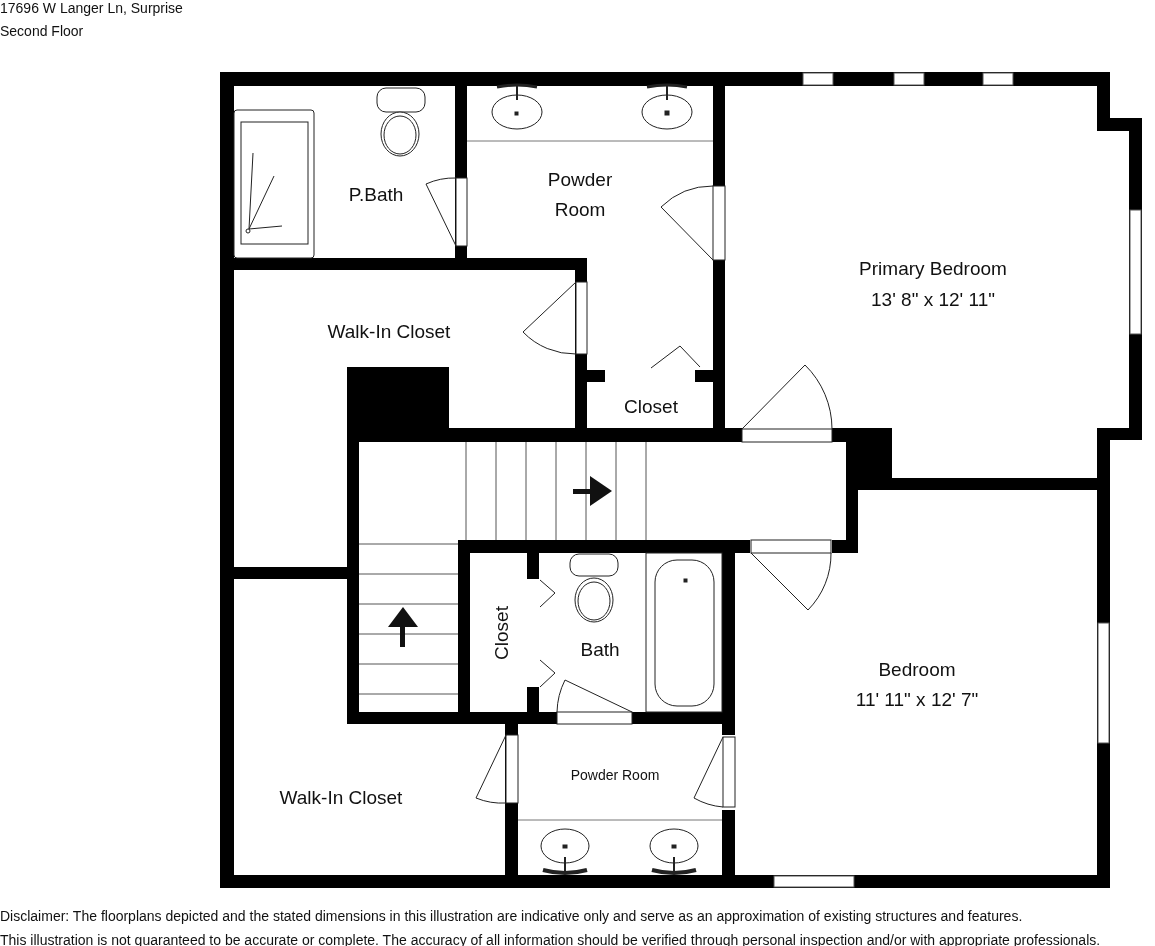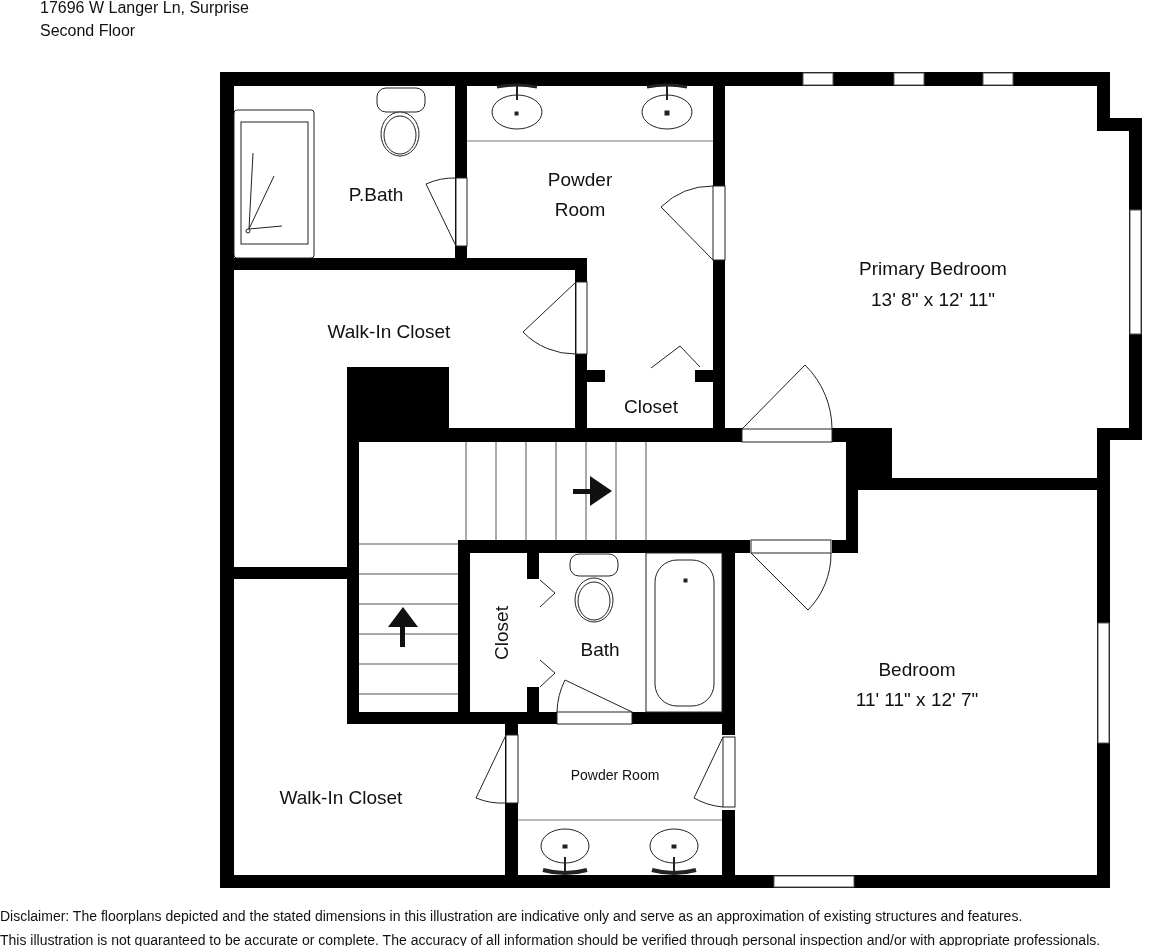--- a/index.html
+++ b/index.html
@@ -1,18 +1,18 @@
 <!DOCTYPE html>
 <html><head>
 <meta charset="utf-8">
 <style>
   html, body { margin: 0; padding: 0; background: #ffffff; }
   body { width: 1155px; height: 946px; position: relative; overflow: hidden;
          font-family: "Liberation Sans", sans-serif; color: #000; }
-  .hdr { position: absolute; left: 0; font-size: 16px; line-height: 16px; color: #111; padding-left: 40px; }
+  .hdr { position: absolute; left: 0; font-size: 14px; line-height: 16px; color: #111; }
   .disc { position: absolute; left: 0; font-size: 14px; color: #111; white-space: nowrap; }
   svg#plan { position: absolute; left: 0; top: 0; }
   .room-label { font-family: "Liberation Sans", sans-serif; font-size: 19px; fill: #111; }
   .room-dim { font-family: "Liberation Sans", sans-serif; font-size: 19px; fill: #111; }
   .room-small { font-family: "Liberation Sans", sans-serif; font-size: 14px; fill: #111; }
 </style>
 </head>
 <body>
 
 <div class="hdr" style="top:0px;">17696 W Langer Ln, Surprise</div>

